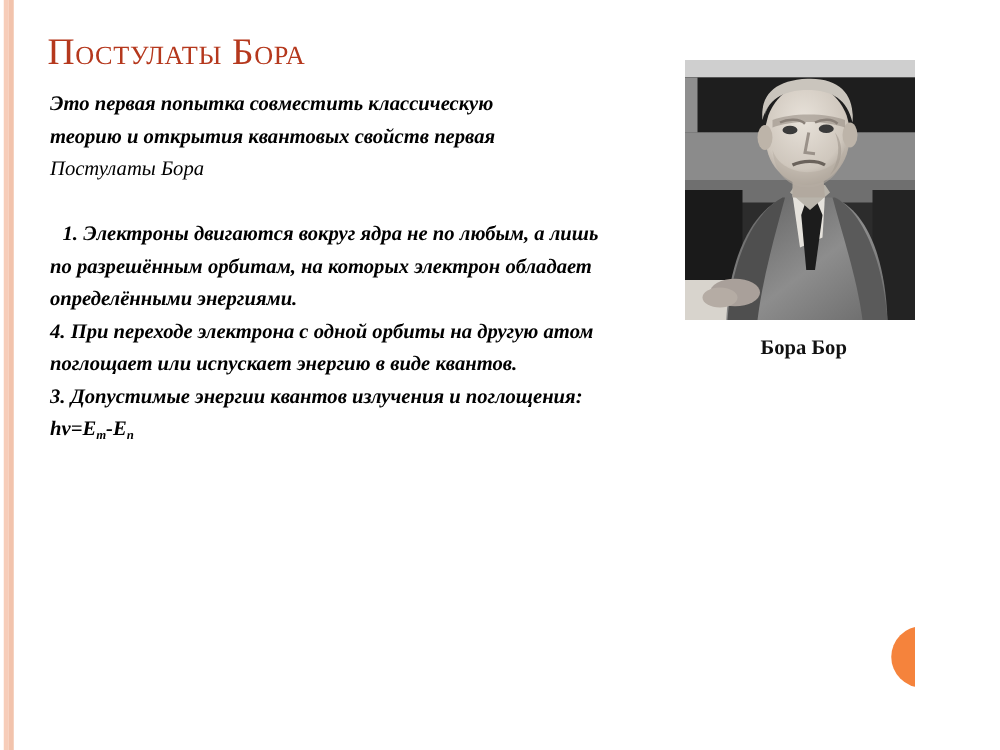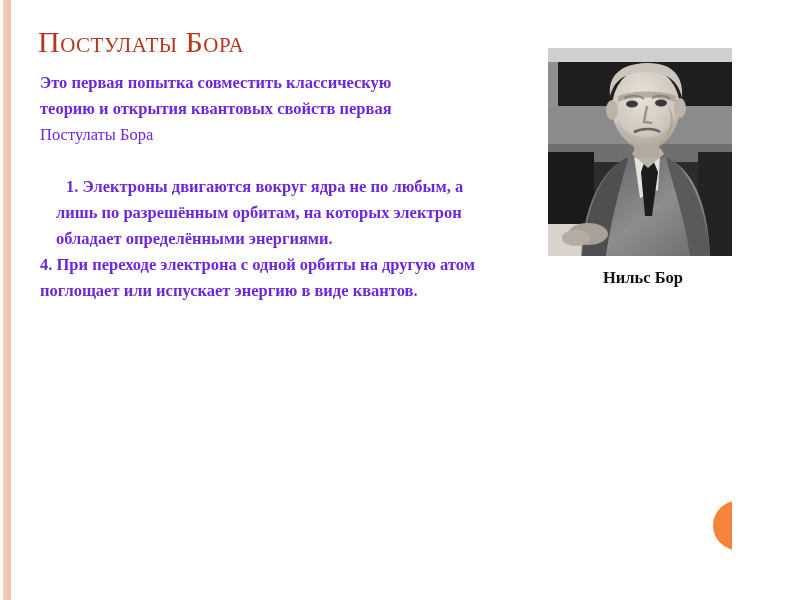--- a/index.html
+++ b/index.html
@@ -46,30 +46,31 @@
     line-height: 1.05;
     white-space: nowrap;
   }
 
   
   .body-block {
     position: absolute;
     left: 40px;
     top: 70px;
     width: 450px;
-    color: #6d28d9;
+    color: #000000;
     font-size: 16.5px;
     font-weight: bold;
     line-height: 26px;
+    font-style: italic;
   }
   .para { margin: 0; }
   .para-light { font-weight: normal; }
   .gap { height: 26px; }
   .item { margin: 0; }
-  .indent-first { text-indent: 10px; margin-left: 16px; }
+  .indent-first { text-indent: 10px; }
 
   sub {
     font-size: 0.62em;
     vertical-align: -0.28em;
     line-height: 0;
   }
 
   
   .photo-wrap {
     position: absolute;
@@ -121,20 +122,21 @@
 
   <div class="title">Постулаты Бора</div>
 
   <div class="body-block">
     <p class="para">Это первая попытка совместить классическую</p>
     <p class="para">теорию и открытия квантовых свойств первая</p>
     <p class="para para-light">Постулаты Бора</p>
     <div class="gap"></div>
     <p class="item indent-first">1. Электроны двигаются вокруг ядра не по любым, а лишь по разрешённым орбитам, на которых электрон обладает определёнными энергиями.</p>
     <p class="item">4.  При переходе электрона с одной орбиты на другую атом поглощает или испускает энергию в виде квантов.</p>
+    <p class="item"><span>3. Допустимые энергии квантов излучения и поглощения: </span><span><span>hν=E</span><sub>m</sub><span>-E</span><sub>n</sub></span></p>
   </div>
 
   <div class="photo-wrap">
     <svg class="photo" viewBox="0 0 190 208" preserveAspectRatio="none">
       <defs>
         <linearGradient id="wallg" x1="0" y1="0" x2="0" y2="1">
           <stop offset="0%" stop-color="#3b3b3b"></stop>
           <stop offset="45%" stop-color="#9a9a9a"></stop>
           <stop offset="100%" stop-color="#b9b9b9"></stop>
         </linearGradient>
@@ -199,17 +201,17 @@
 
       <path d="M70 72 C78 96 120 96 128 70 C126 92 112 102 98 102 C84 102 72 92 70 72 Z" fill="#b6ada3" opacity="0.55"></path>
 
       <path d="M120 58 C128 68 126 84 116 92 C124 80 124 68 120 58 Z" fill="#a79e94" opacity="0.7"></path>
 
       <ellipse cx="40" cy="186" rx="20" ry="11" fill="#a9a09a"></ellipse>
       <ellipse cx="28" cy="190" rx="14" ry="8" fill="#b5aca4"></ellipse>
     </svg>
   </div>
 
-  <div class="photo-caption">Нильс Бор</div>
+  <div class="photo-caption">Бора Бор</div>
 
   <div class="orange-dot"></div>
 
 </div>
 
 </body></html>

